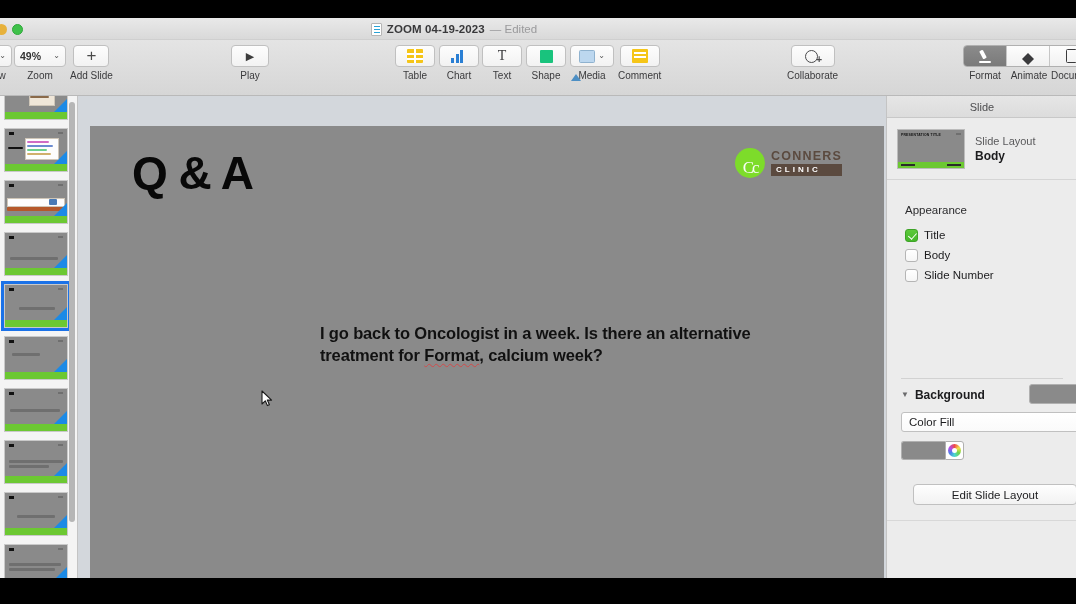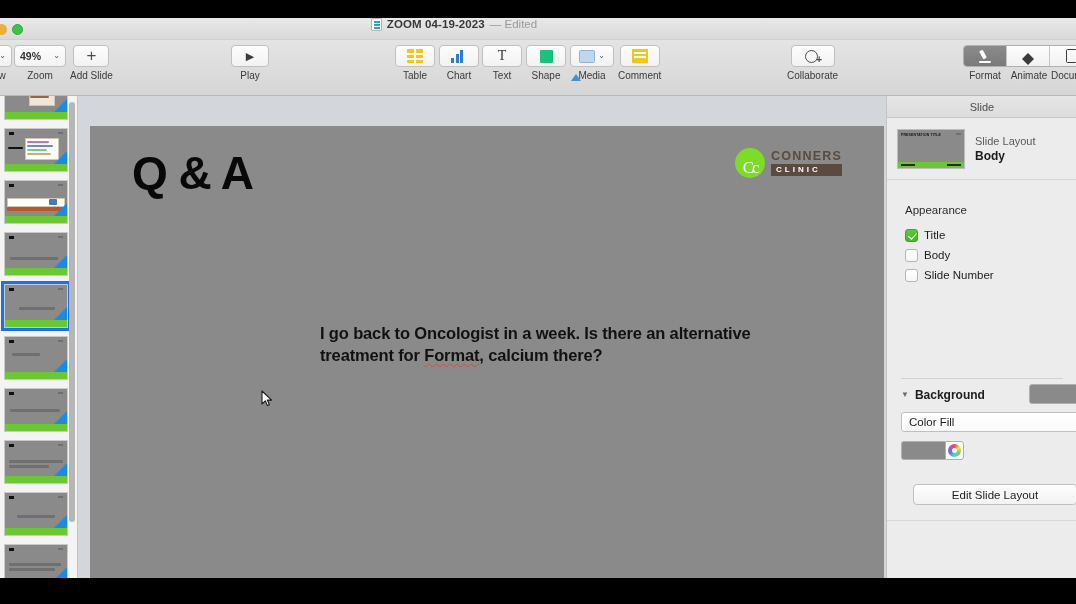--- a/index.html
+++ b/index.html
@@ -45,21 +45,21 @@
   .traffic {
     position: absolute; top: 6px;
     width: 11px; height: 11px; border-radius: 50%;
   }
   .traffic.yellow { left: -4px; background: #e7b13b; }
   .traffic.green  { left: 12px; background: #3fc14a; border: 0.5px solid #2ea83a; }
 
   .title-wrap {
     position: absolute; left: 0; top: 0;
     width: 908px; height: 22px;
-    display: flex; align-items: flex-start; justify-content: center;
+    display: flex; align-items: center; justify-content: center;
     gap: 5px;
   }
   .doc-icon {
     width: 11px; height: 13px;
     background: #fff;
     border: 1px solid #b5b5b5;
     border-radius: 1px;
     position: relative;
     flex: none;
   }
@@ -754,21 +754,21 @@
           <div class="logo-badge">
             <span class="logo-cc">Cc</span>
           </div>
           <div class="logo-text">
             <div class="logo-conners">CONNERS</div>
             <div class="logo-clinic">CLINIC</div>
           </div>
         </div>
 
         <div class="slide-body">
-          <span>I go back to Oncologist in a week. Is there an alternative treatment for </span><span class="misspelled">Format</span><span>, calcium there?</span>
+          <span>I go back to Oncologist in a week. Is there an alternative treatment for </span><span class="misspelled">Format</span><span>, calcium week?</span>
         </div>
 
       </div>
 
       <svg class="cursor" viewBox="0 0 12 18">
         <path d="M1,1 L1,14 L4.3,10.8 L6.4,15.6 L8.4,14.7 L6.3,10.1 L10.6,10.1 Z" fill="#ffffff" stroke="#1a1a1a" stroke-width="1.1" stroke-linejoin="round"></path>
       </svg>
     </div>
 
     <div class="inspector">

